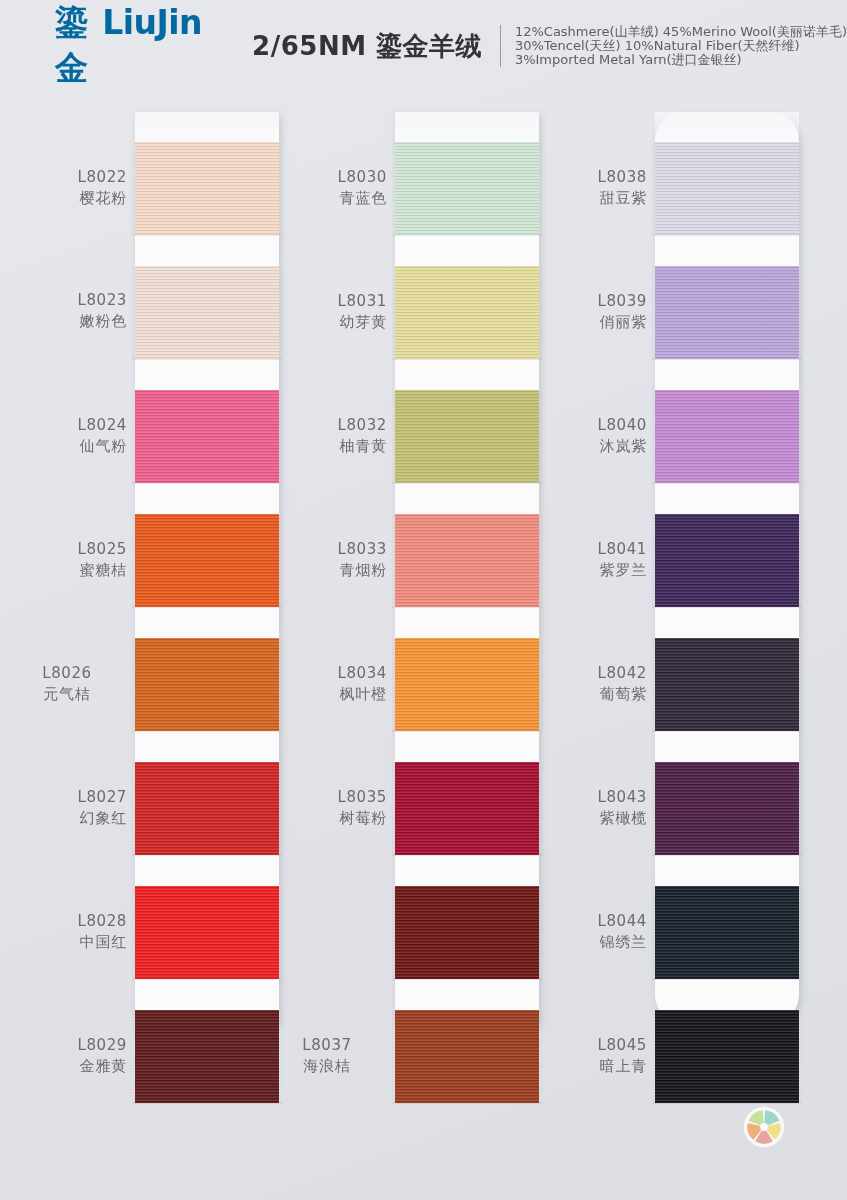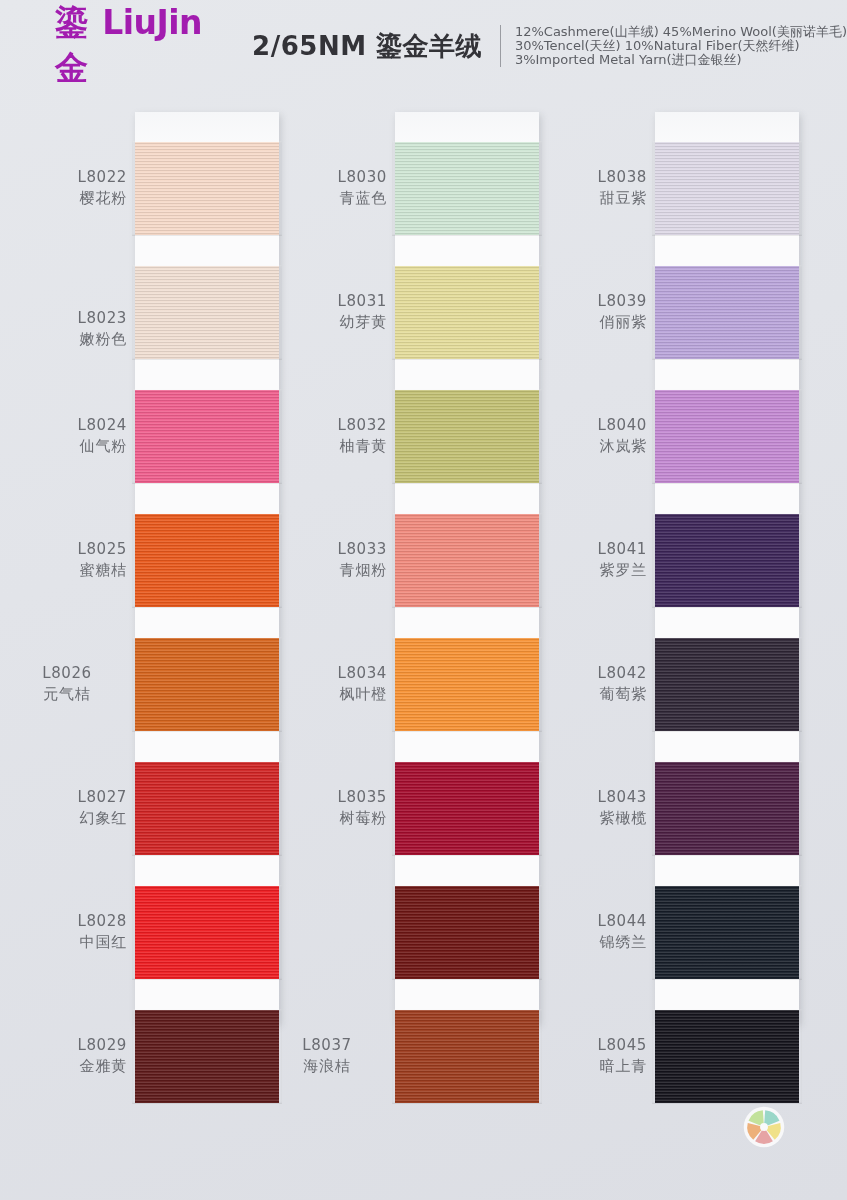--- a/index.html
+++ b/index.html
@@ -19,21 +19,21 @@
     left: 0; top: 0;
     width: 847px; height: 92px;
     display: flex;
     align-items: center;
     padding-left: 55px;
   }
   #brand {
     display: flex;
     align-items: baseline;
     gap: 8px;
-    color: #a21caf;
+    color: #0369a1;
   }
   #brand-cn {
     font-size: 33px;
     font-weight: 700;
     letter-spacing: 1px;
     font-family: "DejaVu Sans", sans-serif;
   }
   #brand-en {
     font-size: 33px;
     font-weight: 700;
@@ -68,21 +68,21 @@
   .column {
     position: absolute;
     top: 112px;
     width: 144px;
     height: 911px;
     background: #fbfbfc;
     box-shadow: 2px 3px 7px rgba(90,95,105,0.22);
   }
   #col-1 { left: 135px; }
   #col-2 { left: 395px; }
-  #col-3 { left: 655px; }
+  #col-3 { left: 655px; border-radius: 28px; }
 
   .swatch {
     position: absolute;
     left: 0;
     width: 144px;
     height: 93px;
     background-repeat: repeat;
     background-size: 100% 3px;
   }
   
@@ -168,21 +168,21 @@
 </div>
 
 <div class="column" id="col-1">
   <div class="card-sheen"></div>
 <div class="swatch" style="top: 30px; background-color: rgb(246, 217, 200);"></div>
     <div class="label" style="top: 54.5px;">
       <span class="code">L8022</span>
       <span class="name">樱花粉</span>
     </div>
     <div class="swatch" style="top: 154px; background-color: rgb(240, 222, 210);"></div>
-    <div class="label" style="top: 196px;">
+    <div class="label" style="top: 178px;">
       <span class="code">L8023</span>
       <span class="name">嫩粉色</span>
     </div>
     <div class="swatch" style="top: 278px; background-color: rgb(239, 93, 140);"></div>
     <div class="label" style="top: 302.5px;">
       <span class="code">L8024</span>
       <span class="name">仙气粉</span>
     </div>
     <div class="swatch" style="top: 402px; background-color: rgb(232, 87, 26);"></div>
     <div class="label" style="top: 426.5px;">

